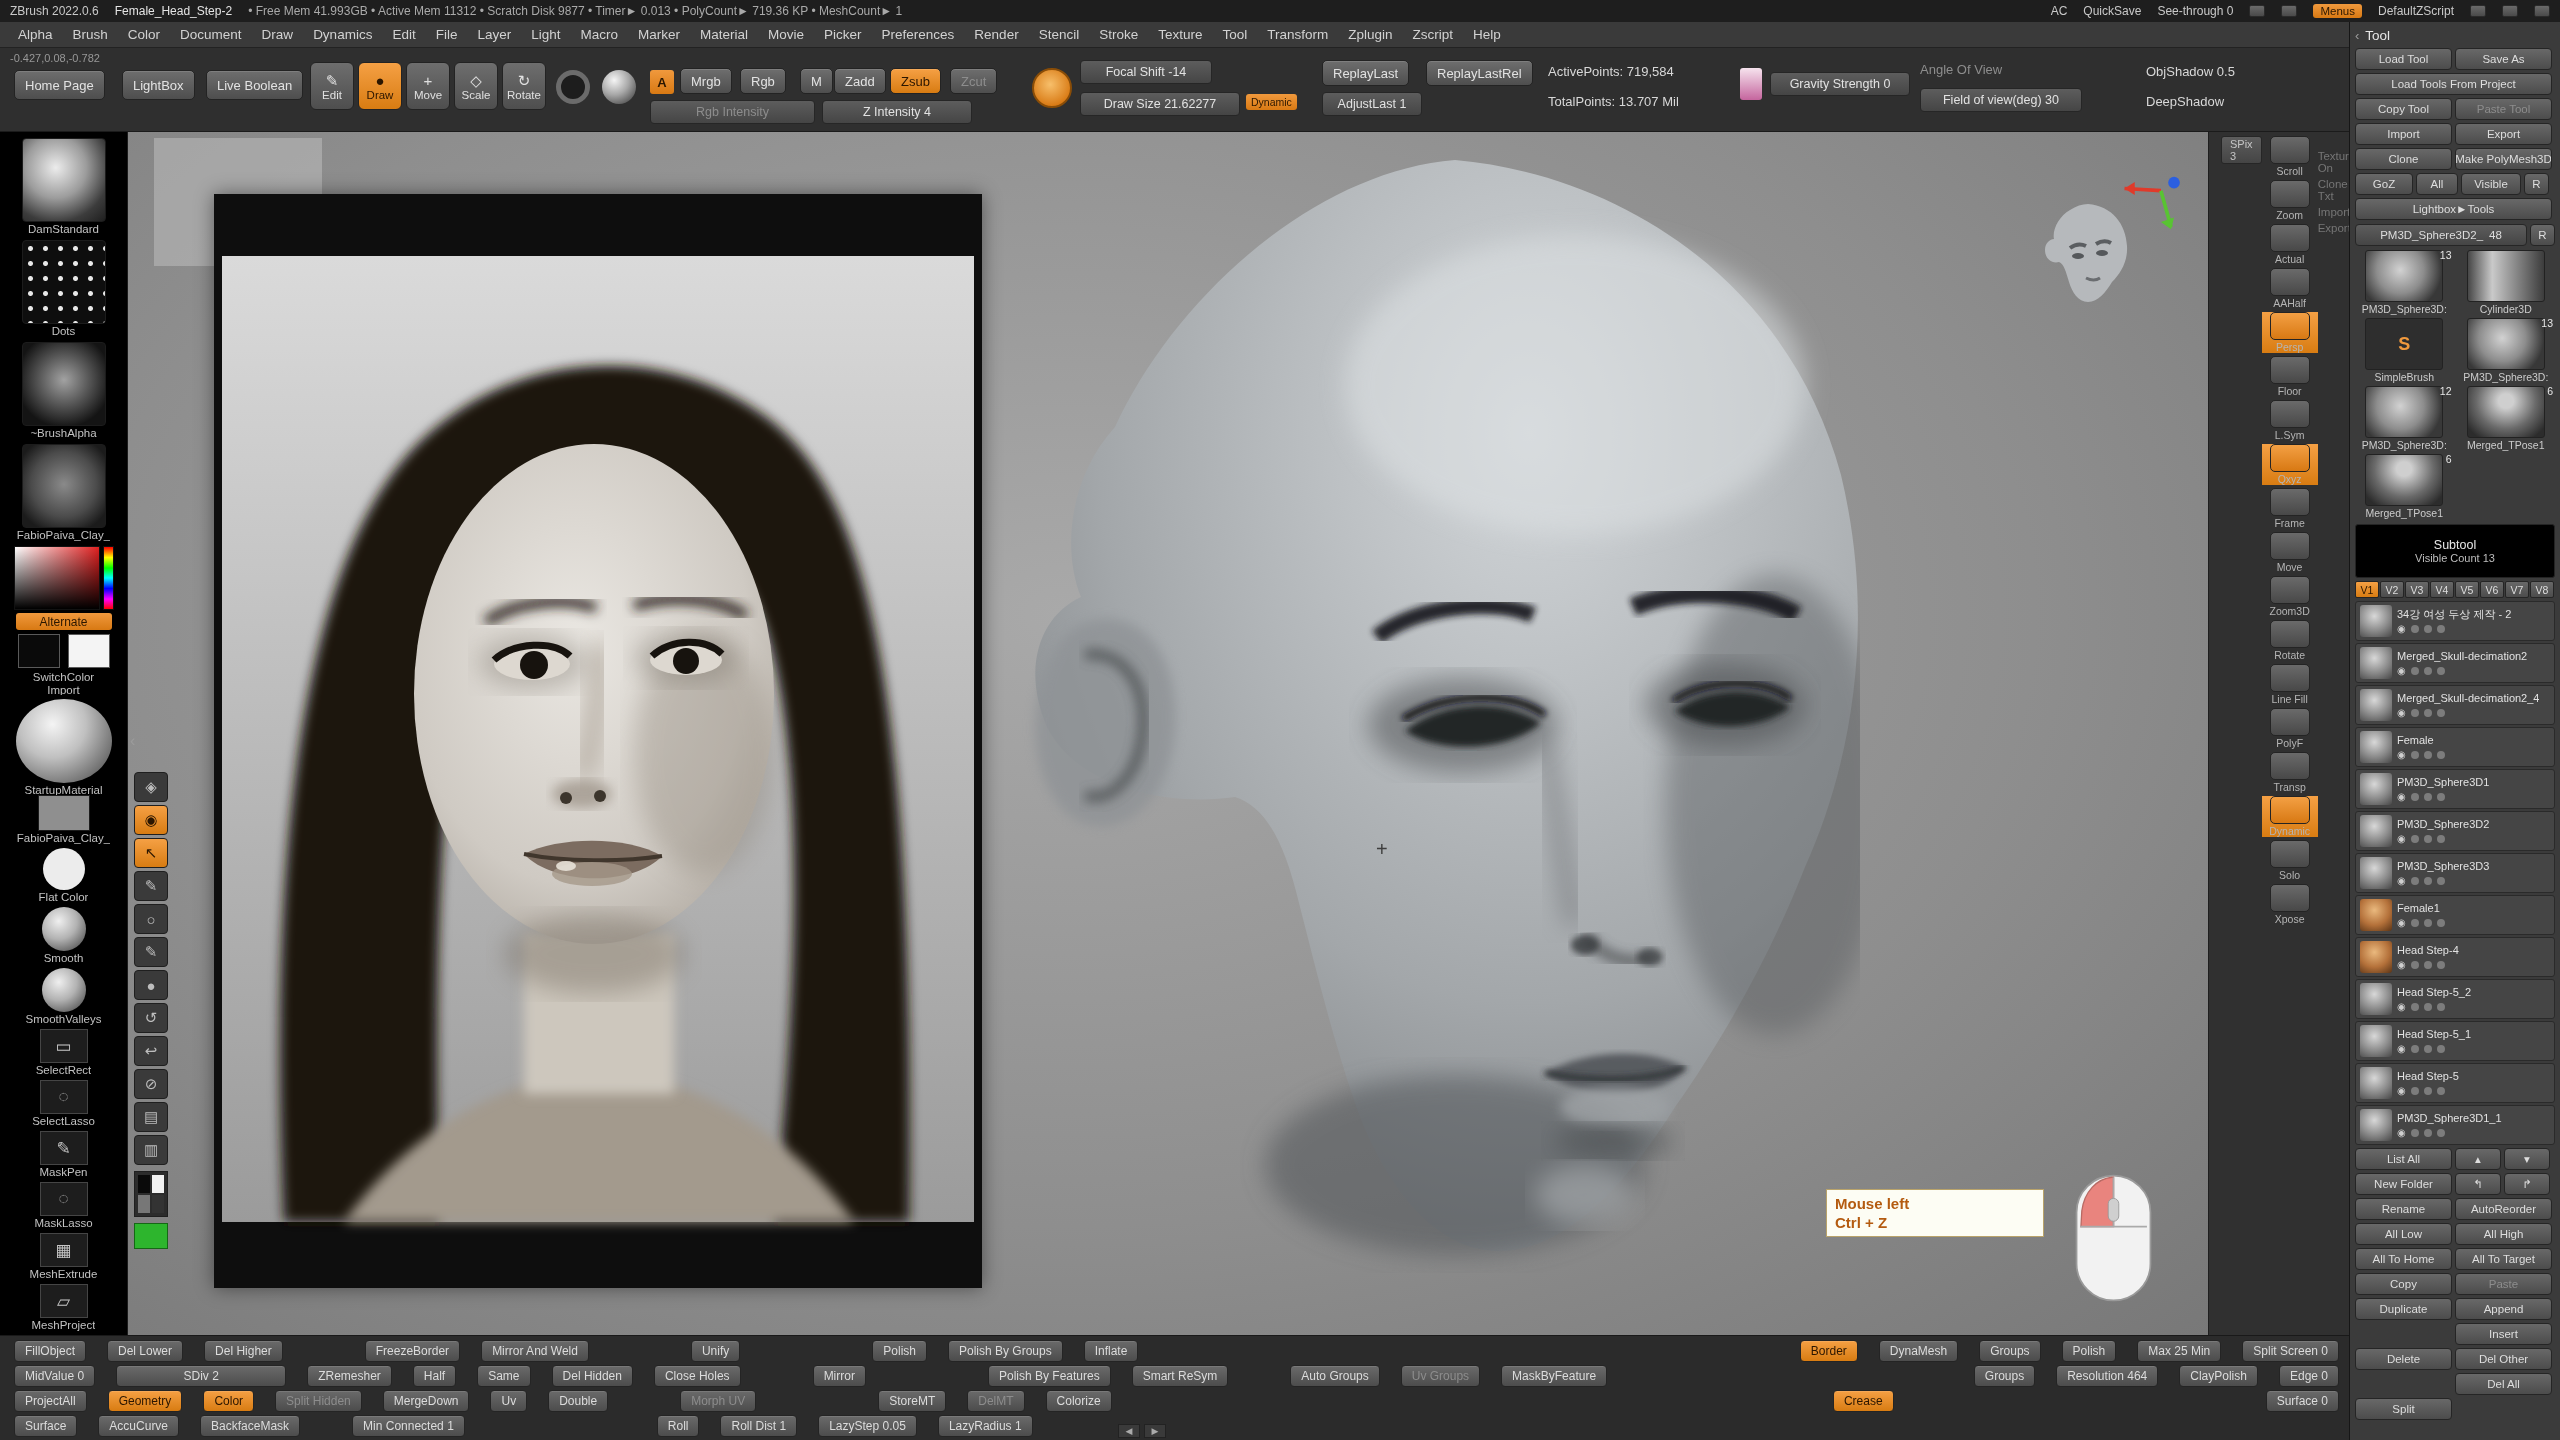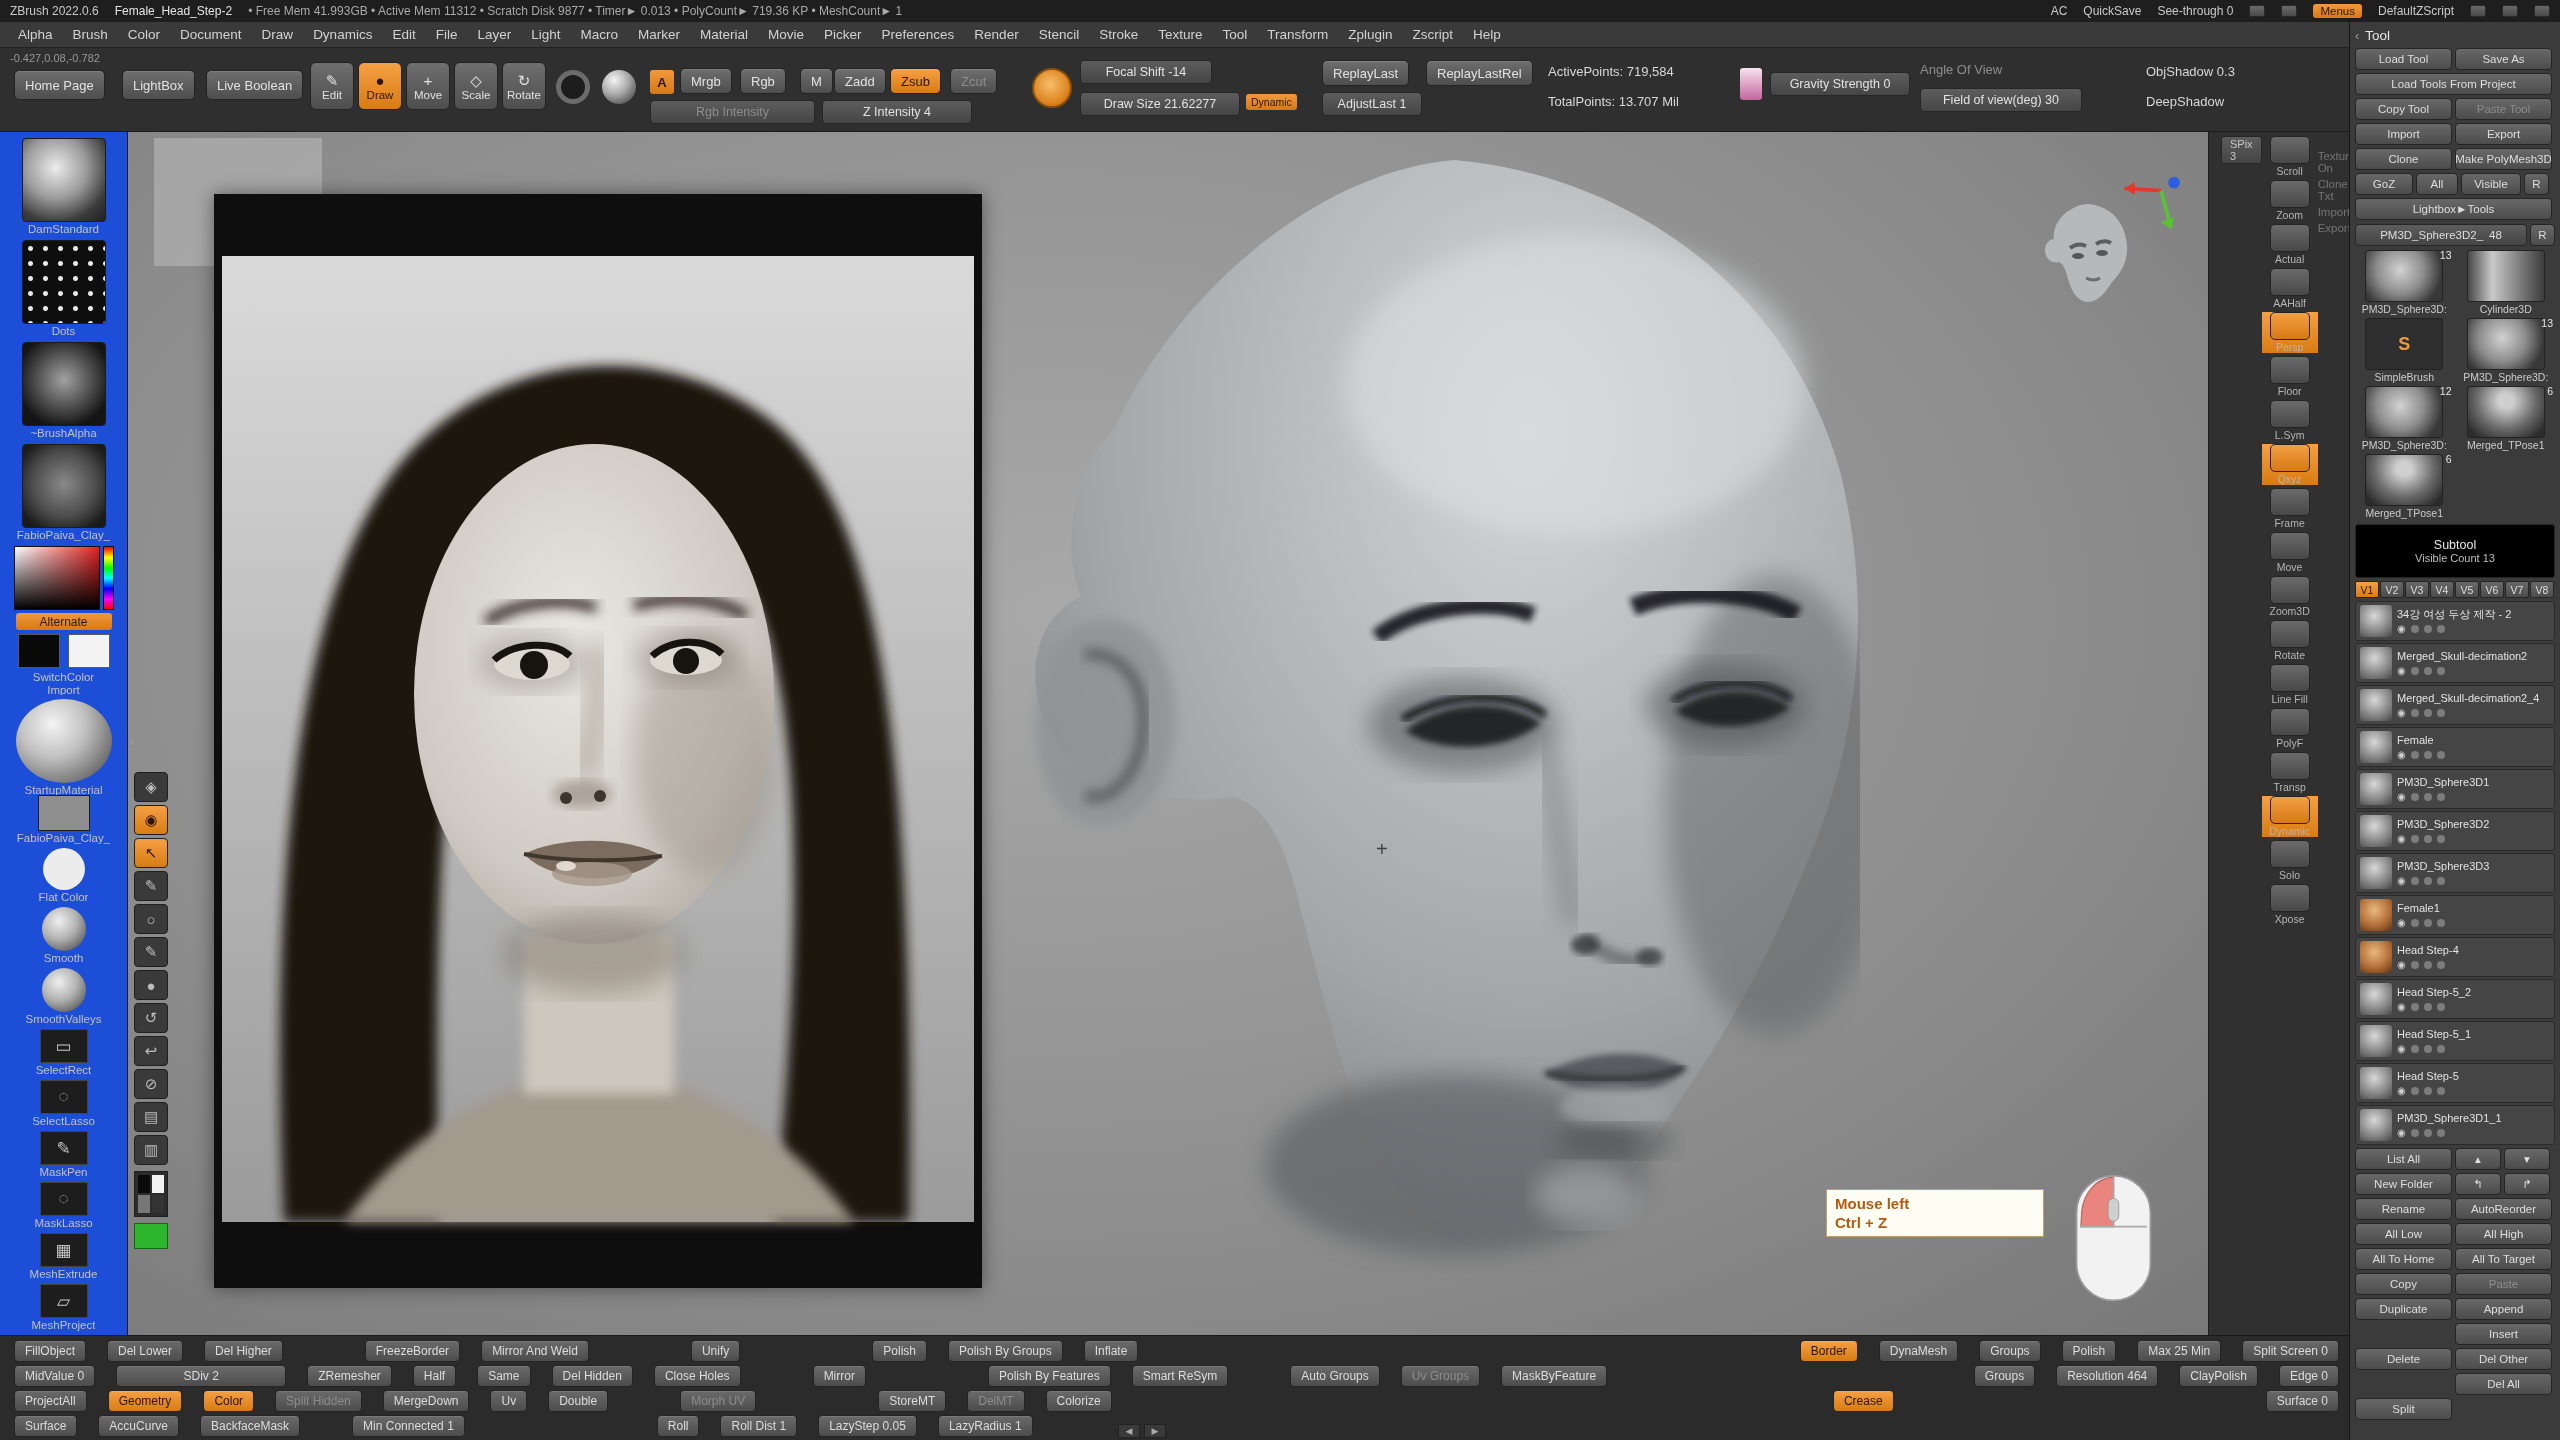--- a/index.html
+++ b/index.html
@@ -38,21 +38,21 @@
     background:linear-gradient(#f0993d,#d87913);color:#2b1700;font-weight:bold;font-size:13px;display:flex;align-items:center;justify-content:center}
   .fcicon{position:absolute;left:1032px;top:20px;width:40px;height:40px;border-radius:50%;
     background:radial-gradient(circle at 45% 40%,#f7bf6b,#d87913 75%);border:2px solid #8a4d07}
   .dynb{position:absolute;left:1246px;top:46px;background:linear-gradient(#f0993d,#d87913);color:#2b1700;
     font-size:10.5px;border-radius:3px;padding:2px 5px}
   .gravicon{position:absolute;left:1740px;top:20px;width:22px;height:32px;border-radius:3px;
     background:linear-gradient(180deg,#f6e3ee,#c5659e)}
   .ppl{position:absolute;left:2098px;top:18px;width:40px;height:38px;border-radius:6px;
     background:radial-gradient(circle at 35% 35%,#f7bf6b 14%,transparent 15%),radial-gradient(circle at 62% 48%,#f7bf6b 14%,transparent 15%),linear-gradient(#ef9а3c,#d87913)}
   
-  .tray{position:absolute;left:0;top:132px;width:128px;height:1203px;background:#1d4ed8;border-right:1px solid #1d1d1d;
+  .tray{position:absolute;left:0;top:132px;width:128px;height:1203px;background:#000000;border-right:1px solid #1d1d1d;
     display:flex;flex-direction:column;align-items:center;padding-top:6px;overflow:hidden}
   .tray .lbl{font-size:11.5px;color:#c2c2c2;line-height:14px;white-space:nowrap;max-width:124px;overflow:hidden}
   .tr-item{display:flex;flex-direction:column;align-items:center;margin-bottom:4px}
   .th{width:84px;height:84px;border-radius:4px;border:1px solid #1c1c1c}
   .t-dam .th{background:radial-gradient(circle at 40% 35%,#ececec,#9c9c9c 42%,#3c3c3c 75%,#1f1f1f)}
   .t-dots .th{background-color:#0e0e0e;background-image:radial-gradient(circle,#e8e8e8 2px,transparent 3px);background-size:15px 15px}
   .t-alpha .th{background:radial-gradient(circle at 50% 45%,#a2a2a2,#555 42%,#141414 78%)}
   .t-clay .th{background:radial-gradient(circle at 50% 48%,#8a8a8a,#4b4b4b 55%,#1b1b1b 85%)}
   .cpk{display:flex;gap:3px;margin-bottom:3px}
   .sv{width:86px;height:64px;border:1px solid #111;
@@ -294,21 +294,21 @@
   <div class="tb-txt" style="left:1548px;top:16px">ActivePoints: 719,584</div>
   <div class="tb-txt" style="left:1548px;top:46px">TotalPoints: 13.707 Mil</div>
 
   <div class="gravicon"></div>
   <div class="tb-sl" style="left:1770px;top:24px;width:140px">Gravity Strength 0</div>
 
   <div class="tb-txt dis" style="left:1920px;top:14px">Angle Of View</div>
   <div class="tb-sl" style="left:1920px;top:40px;width:162px">Field of view(deg) 30</div>
 
   <div class="ppl"></div>
-  <div class="tb-txt" style="left:2146px;top:16px">ObjShadow 0.3</div>
+  <div class="tb-txt" style="left:2146px;top:16px">ObjShadow 0.5</div>
   <div class="tb-txt" style="left:2146px;top:46px">DeepShadow</div>
 </div>
 
 <div class="tray">
   <div>
 
       <div class="tr-item t-dam">
         <div class="th"></div>
         <span class="lbl">DamStandard</span>
       </div>

